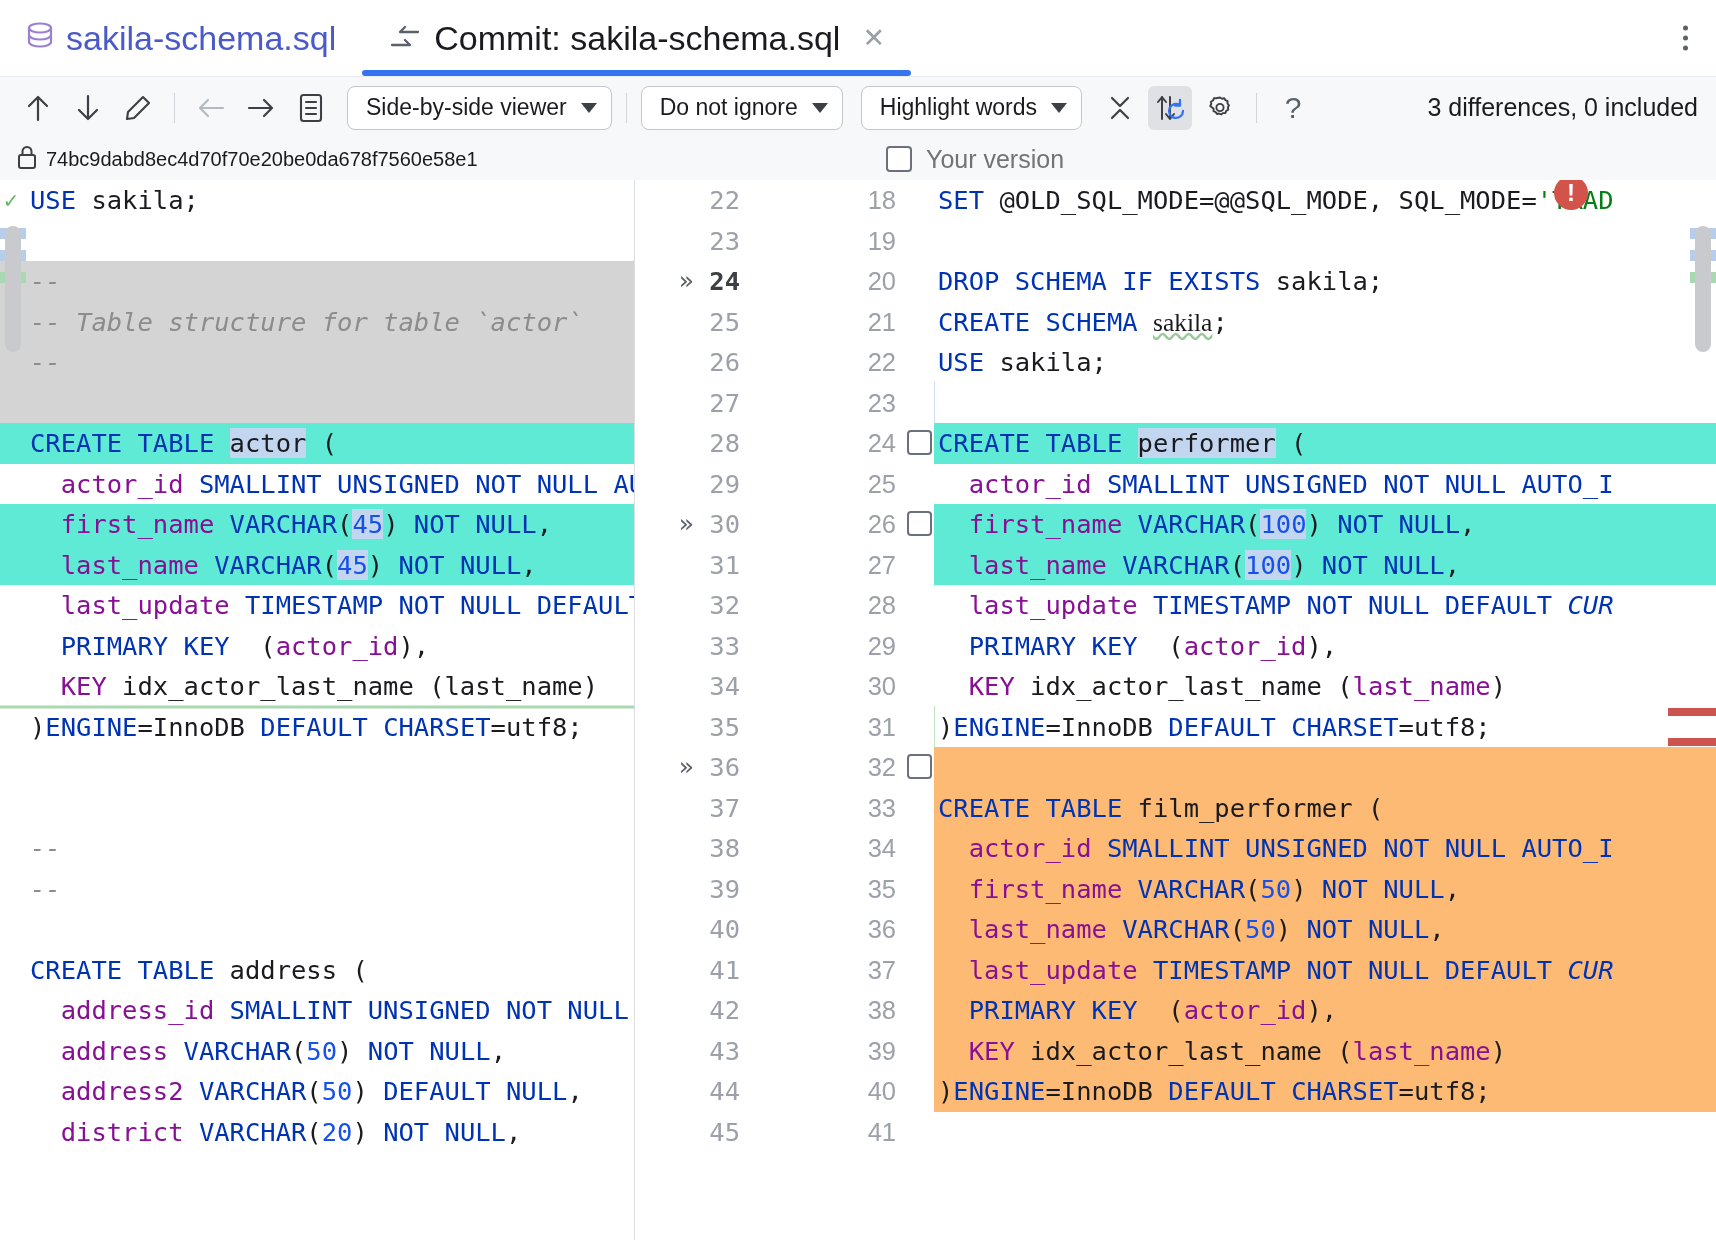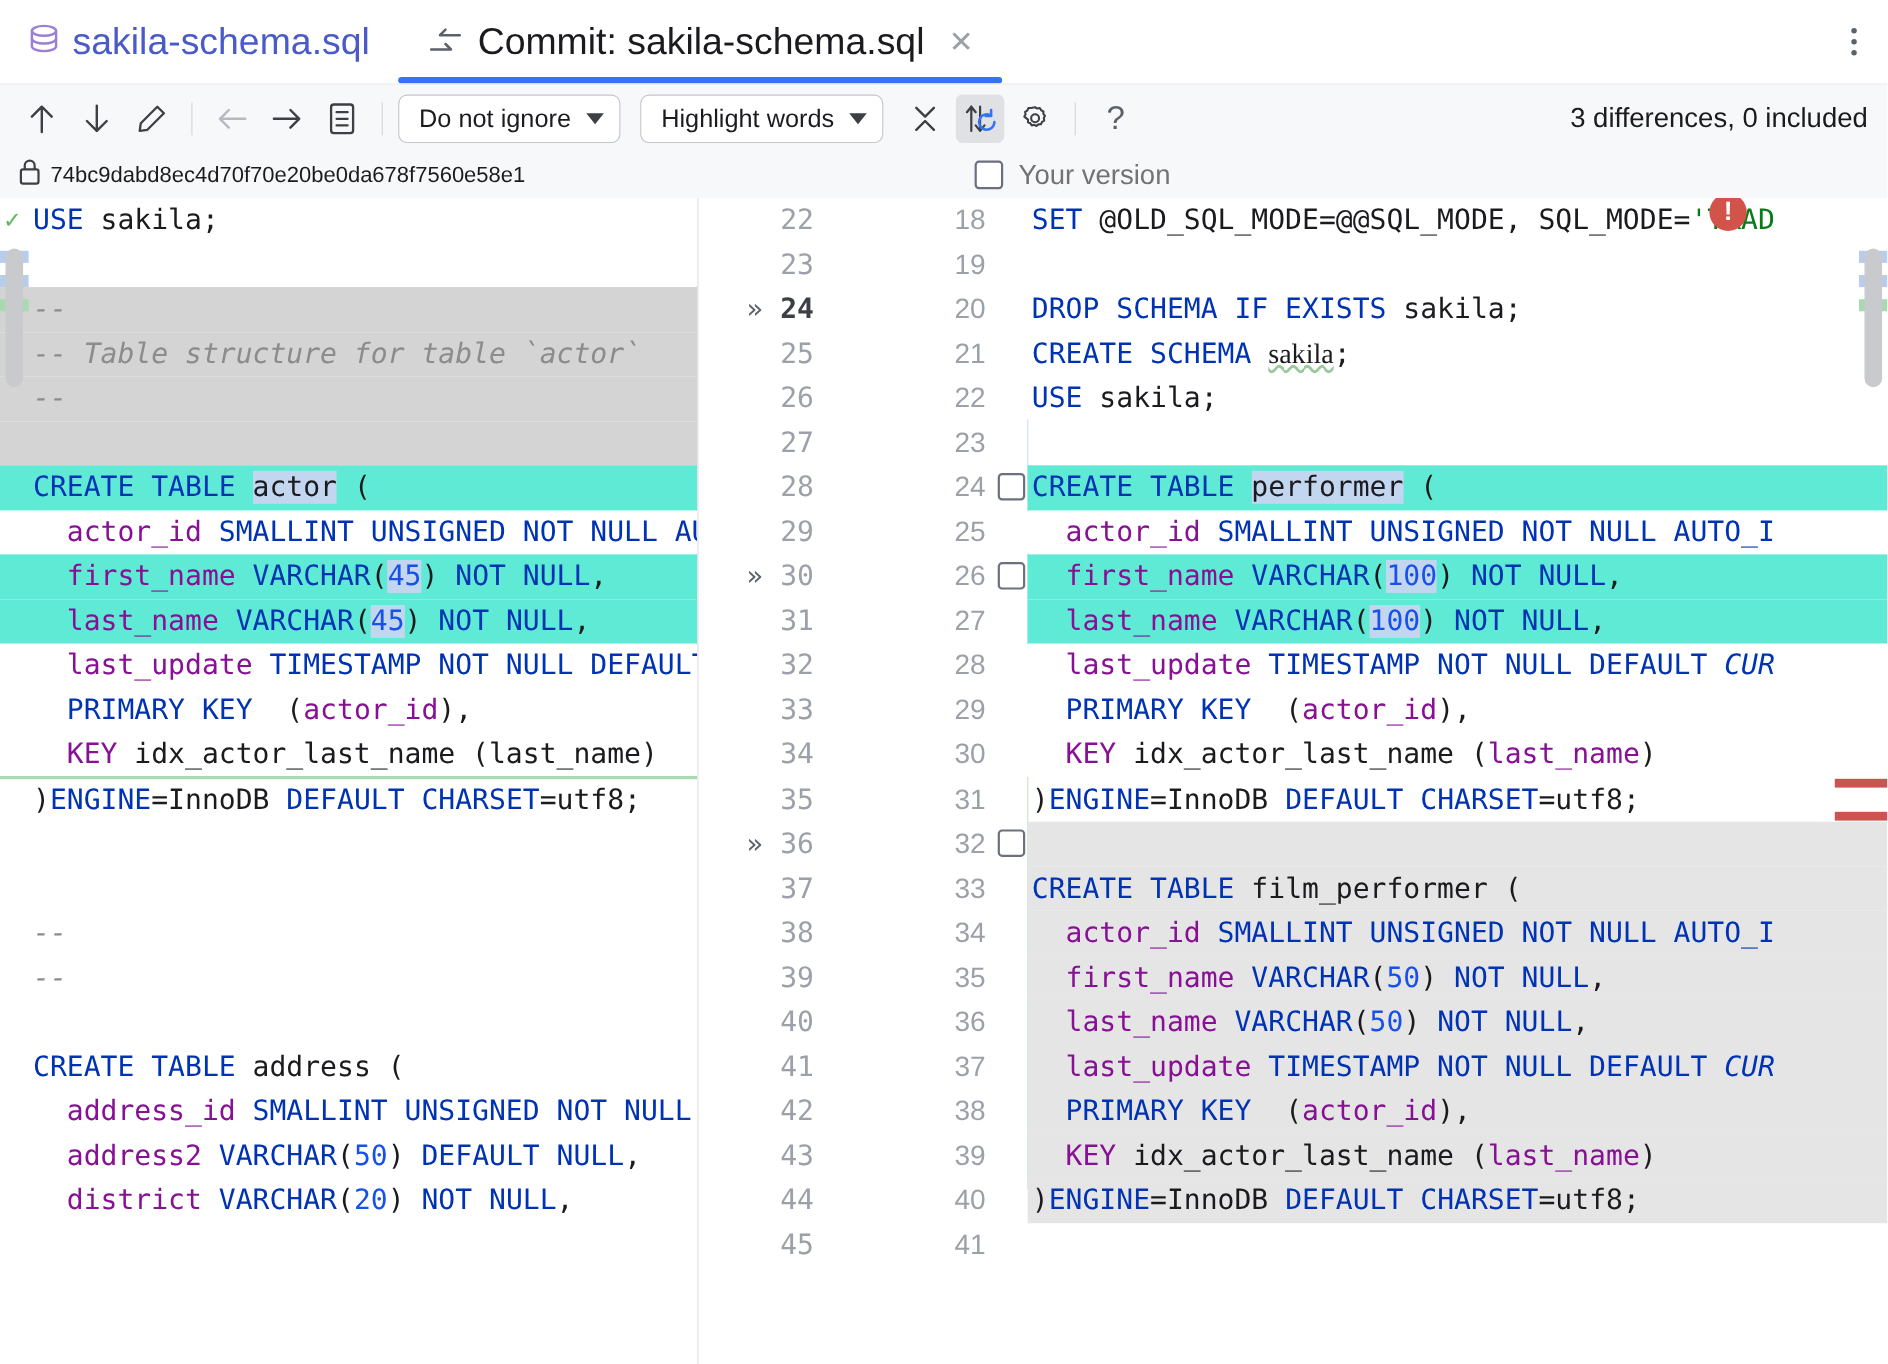--- a/index.html
+++ b/index.html
@@ -71,21 +71,21 @@
   .id   { color:#871094; }
   .num  { color:#1750eb; }
   .str  { color:#067d17; }
   .cmt  { color:#8c8c8c; font-style:italic; }
   .pln  { color:#1b1b1f; }
   .sqg  { text-decoration:underline wavy #9bc99b; text-decoration-skip-ink:none;font-family:Liberation Serif, serif; }
 
   
   .bgBlue  { background:#5eead4; }
   .bgGrey  { background:#d4d4d4; }
-  .bgGreen { background:#e5e5e5; }
+  .bgGreen { background:#fdba74; }
   .wordHL  { background:#c2d6f0; }
 
   
   .gr { height:40.5px; line-height:40.5px; position:relative; }
   .gnumL { position:absolute; right:194px; font-family:"DejaVu Sans Mono", monospace;
            font-size:25.5px; color:#9ca0a8; }
   .gnumR { position:absolute; right:38px; font-family:Liberation Sans, sans-serif;
            font-size:25.5px; color:#9ca0a8; }
   .gr.cur .gnumL { color:#3c3f43; font-weight:bold; }
   .chev { position:absolute; right:240px; font-size:25px; color:#5a6169;
@@ -167,20 +167,24 @@
         <path d="M3 13h23M26 13l-8-8M26 13l-8 8" fill="none" stroke="#3c3f43" stroke-width="2.2" stroke-linecap="round" stroke-linejoin="round"></path>
       </svg>
   </div>
   <div class="tb-icon">
     <svg width="28" height="32" viewBox="0 0 28 32">
       <rect x="4" y="3" width="20" height="26" rx="2.5" fill="none" stroke="#3c3f43" stroke-width="2.1"></rect>
       <path d="M9 10h10M9 16h10M9 22h10" stroke="#3c3f43" stroke-width="2.1" stroke-linecap="round"></path>
     </svg>
   </div>
 
+  <div class="combo" style="margin-left:8px;">
+    <span>Side-by-side viewer</span>
+    <span class="caret"></span>
+  </div>
   <div class="tb-sep"></div>
   <div class="combo">
     <span>Do not ignore</span>
     <span class="caret"></span>
   </div>
   <div class="combo" style="margin-left:12px;">
     <span>Highlight words</span>
     <span class="caret"></span>
   </div>
 
@@ -255,20 +259,21 @@
         <div class="ln "><span class="kw">  PRIMARY KEY</span><span class="pln">  (</span><span class="id">actor_id</span><span class="pln">),</span></div>
         <div class="ln "><span class="id">  KEY</span><span class="pln"> idx_actor_last_name (last_name)</span></div>
         <div class="ln "><span class="pln">)</span><span class="kw">ENGINE</span><span class="pln">=InnoDB </span><span class="kw">DEFAULT CHARSET</span><span class="pln">=utf8;</span></div>
         <div class="ln ">&nbsp;</div>
         <div class="ln ">&nbsp;</div>
         <div class="ln "><span class="cmt">--</span></div>
         <div class="ln "><span class="cmt">--</span></div>
         <div class="ln ">&nbsp;</div>
         <div class="ln "><span class="kw">CREATE TABLE </span><span class="pln">address (</span></div>
         <div class="ln "><span class="id">  address_id</span><span class="kw"> SMALLINT UNSIGNED NOT NULL AU</span></div>
+        <div class="ln "><span class="id">  address</span><span class="kw"> VARCHAR</span><span class="pln">(</span><span class="num">50</span><span class="pln">) </span><span class="kw">NOT NULL</span><span class="pln">,</span></div>
         <div class="ln "><span class="id">  address2</span><span class="kw"> VARCHAR</span><span class="pln">(</span><span class="num">50</span><span class="pln">) </span><span class="kw">DEFAULT NULL</span><span class="pln">,</span></div>
         <div class="ln "><span class="id">  district</span><span class="kw"> VARCHAR</span><span class="pln">(</span><span class="num">20</span><span class="pln">) </span><span class="kw">NOT NULL</span><span class="pln">,</span></div>
       </div>
     <div class="vsb" id="lsb" style="left:0; top:0; height:1060px;">
       <div class="sbMark" style="top:48px;  background:#b8cdec;"></div>
       <div class="sbMark" style="top:70px;  background:#b8cdec;"></div>
       <div class="sbMark" style="top:92px;  background:#a9d9b0;"></div>
       <div class="sbThumb" style="top:46px; height:126px;"></div>
     </div>
   </div>

